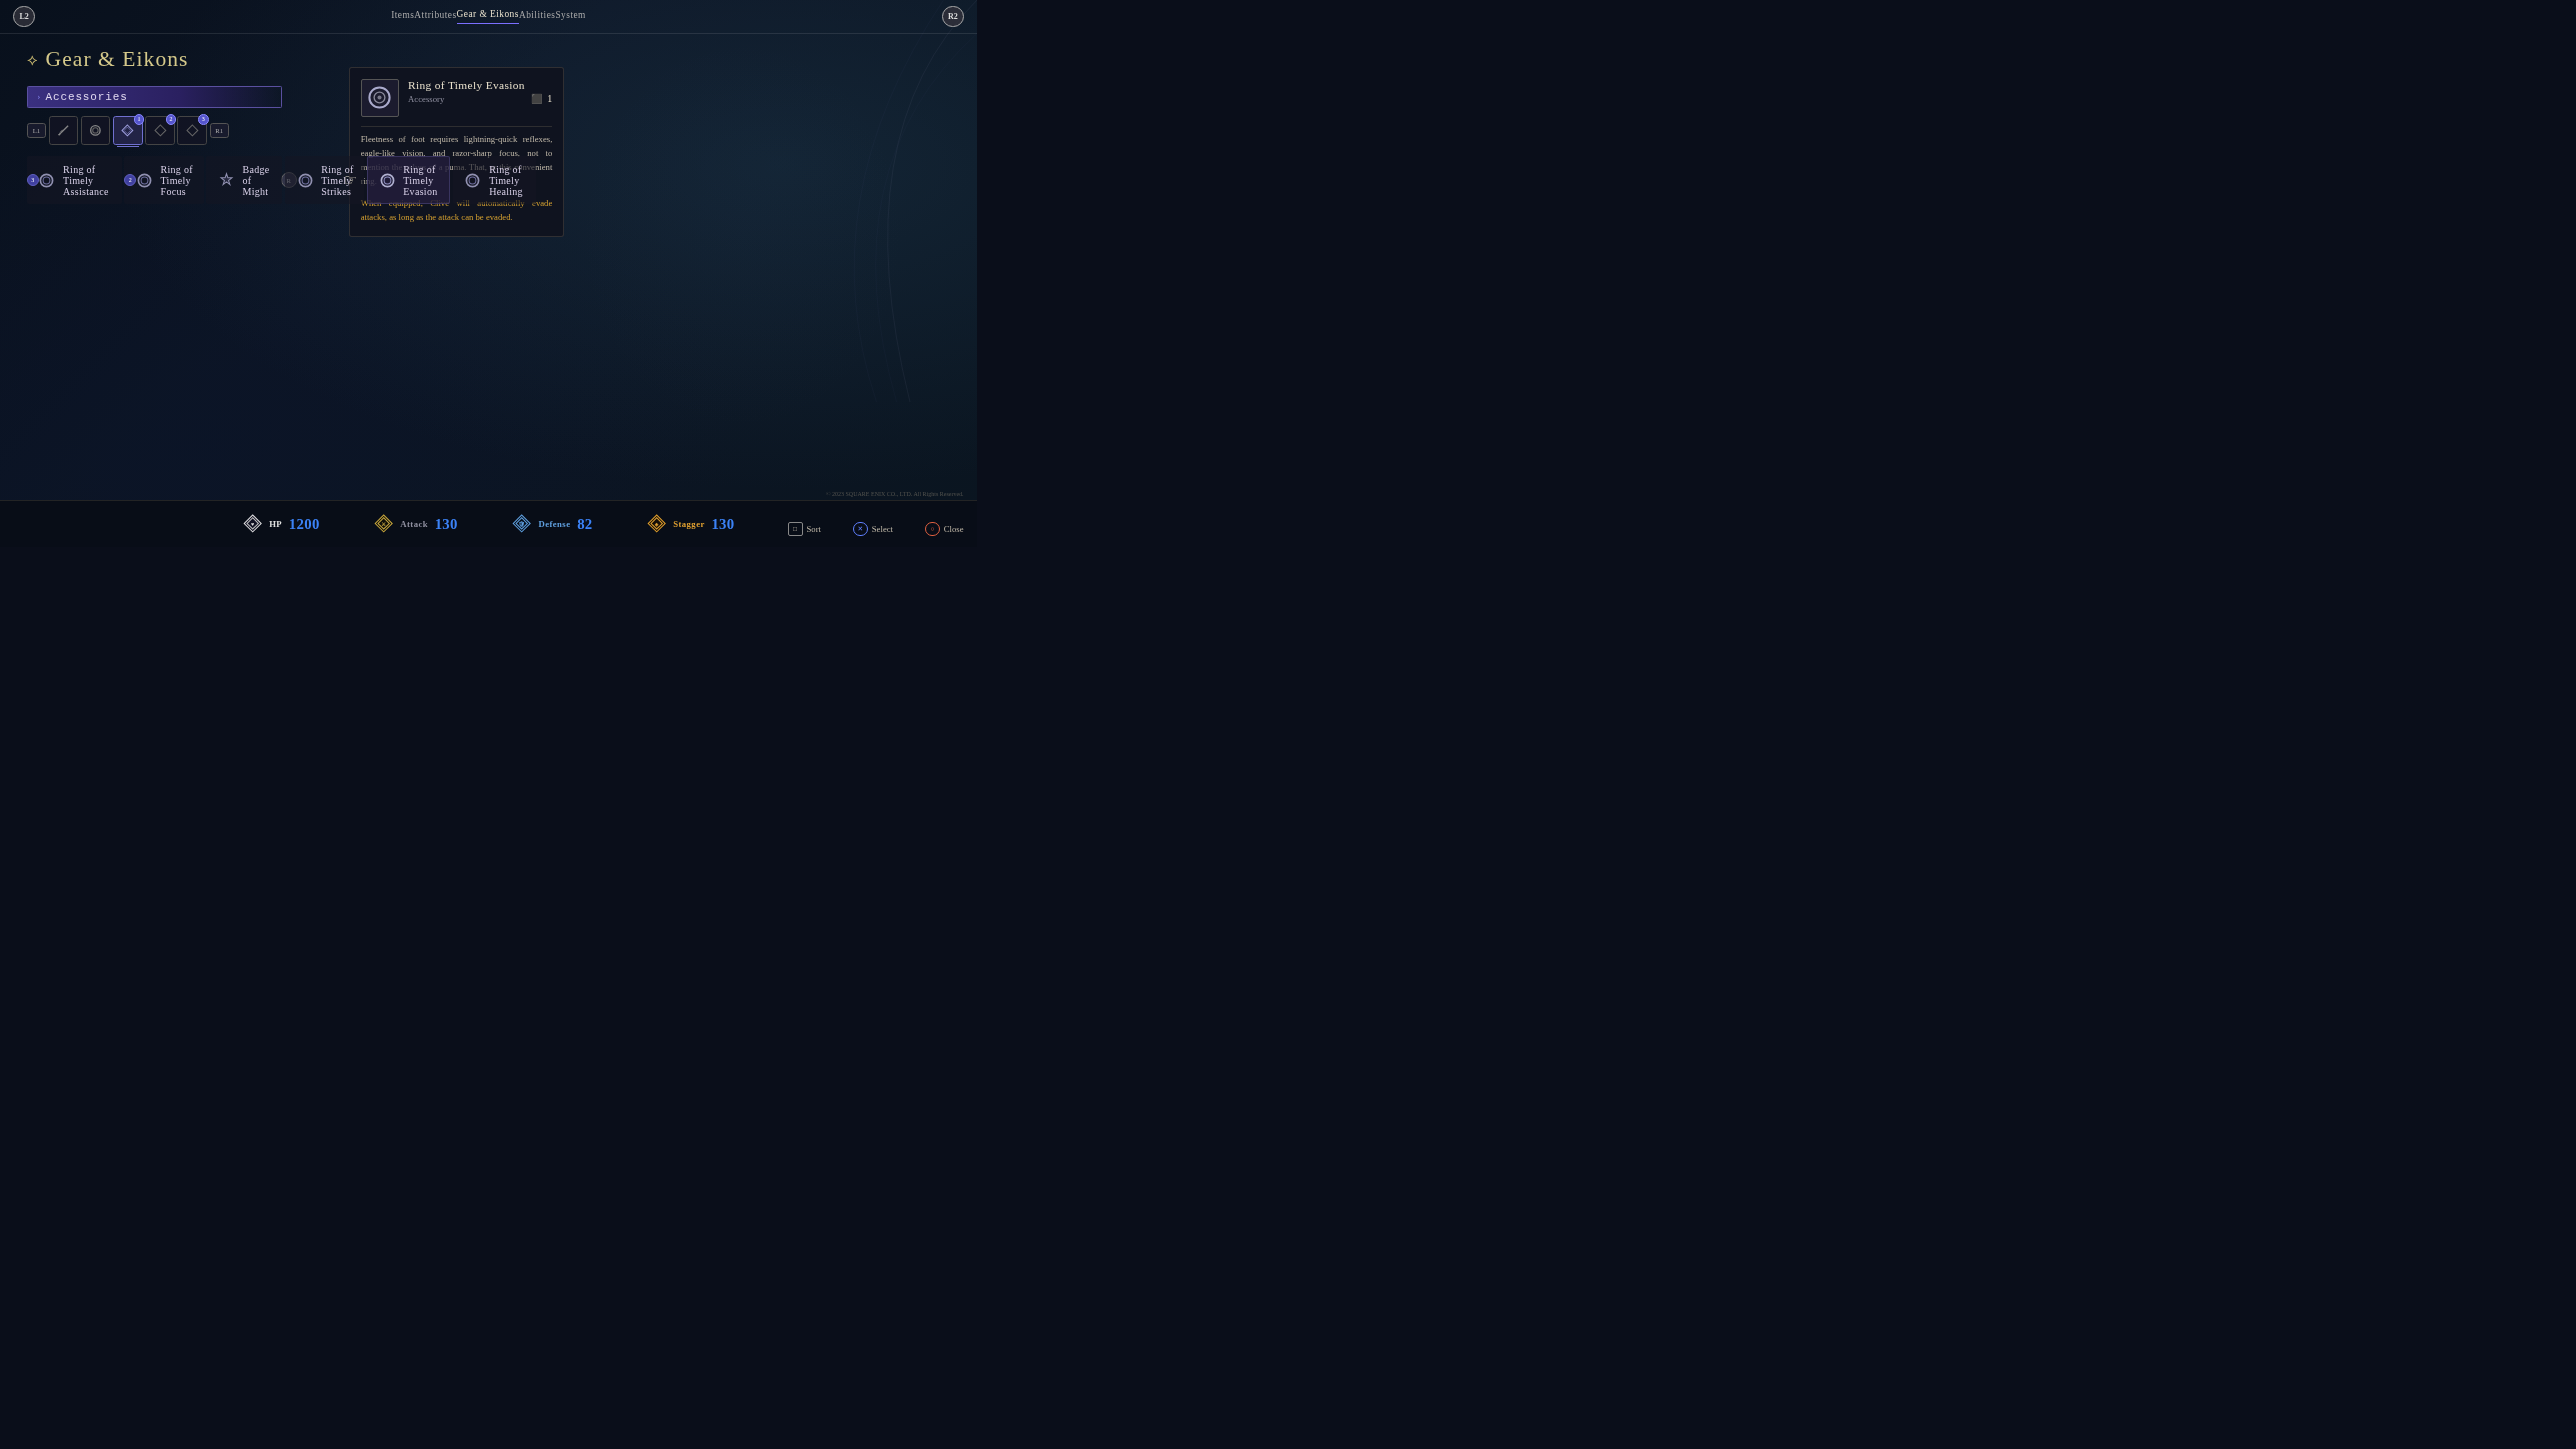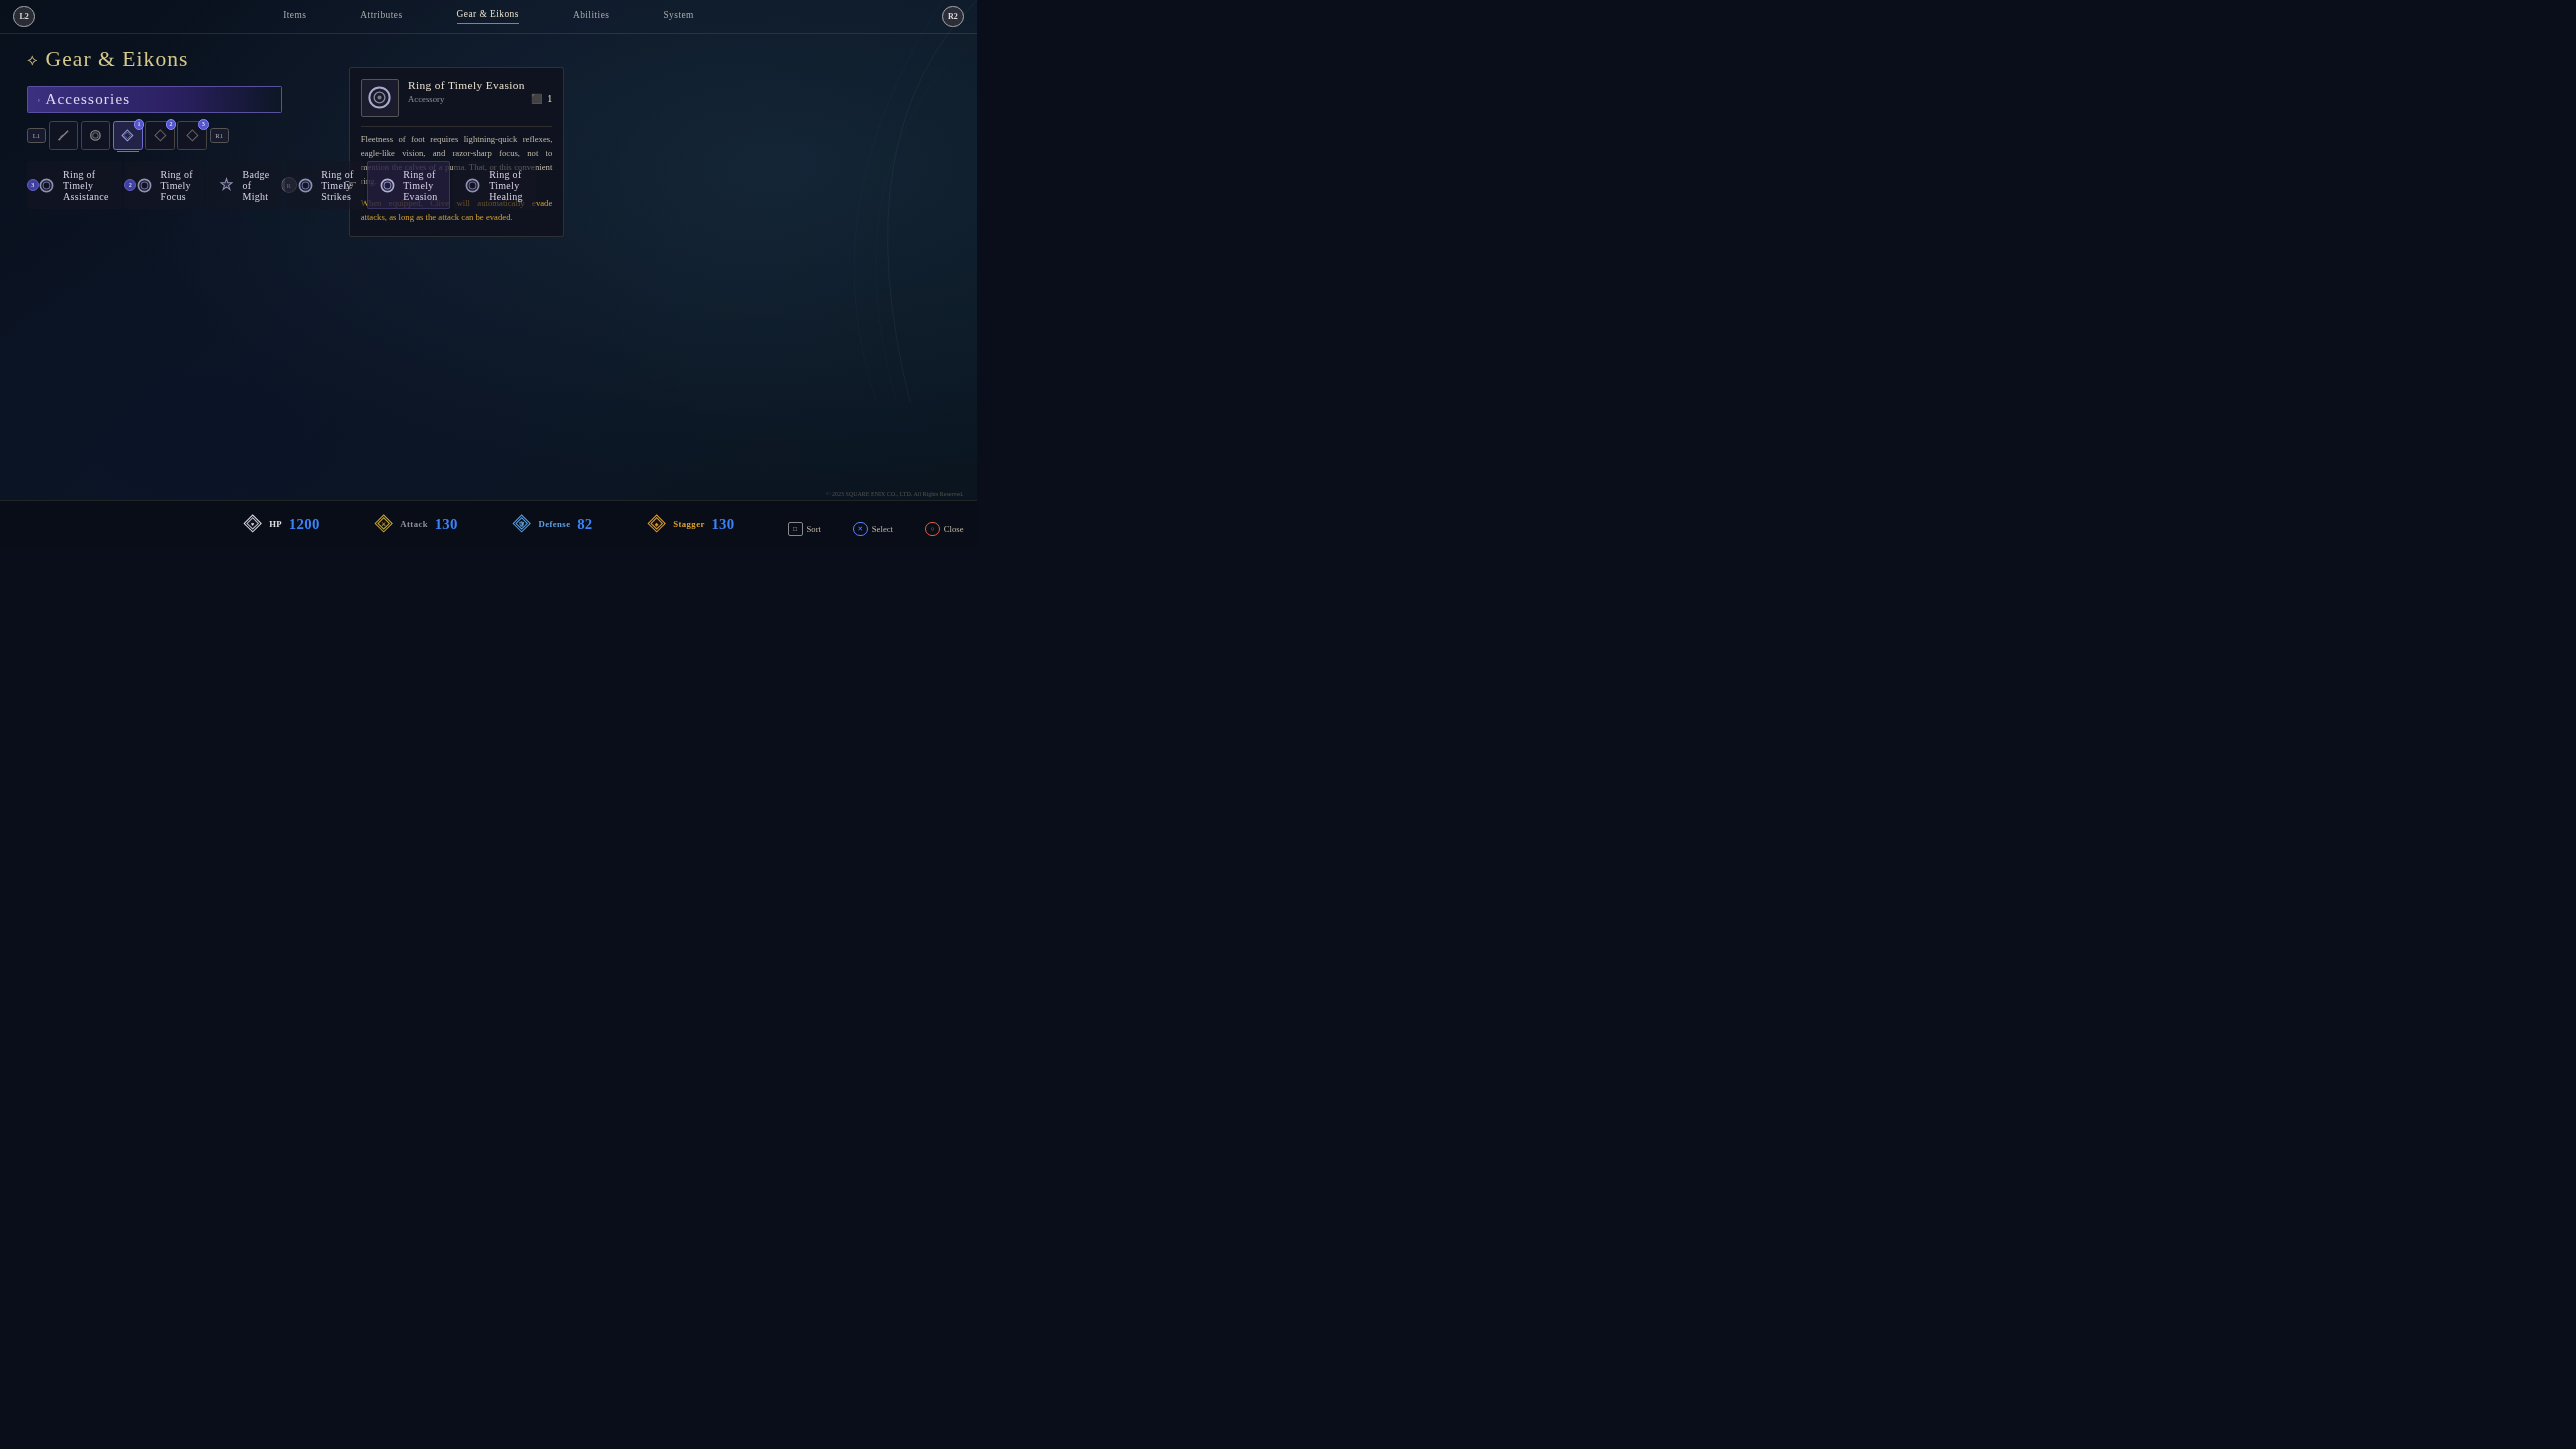--- a/index.html
+++ b/index.html
@@ -49,21 +49,20 @@
       font-size: 8px;
       font-weight: bold;
       position: absolute;
     }
 
     .nav-l2 { left: 13.4px; }
     .nav-r2 { right: 13.4px; }
 
     .nav-items {
       display: flex;
-      gap: 54px;
       align-items: center;
     }
 
     .nav-item {
       font-size: 9.4px;
       color: #aaa;
       cursor: pointer;
       letter-spacing: 0.05em;
       padding-bottom: 4px;
     }
@@ -112,23 +111,24 @@
       gap: 5.4px;
       margin-bottom: 8px;
     }
 
     .category-arrow {
       color: #9090ff;
       font-size: 8px;
     }
 
     .category-label {
-      font-size: 15px;
+      font-size: 11px;
       color: #e0d8f0;
       letter-spacing: 0.08em;
+      font-family: Liberation Mono, monospace;
     }
 
     
     .equip-tabs {
       display: flex;
       align-items: center;
       gap: 2.7px;
       margin-bottom: 10.7px;
       width: 255px;
     }

